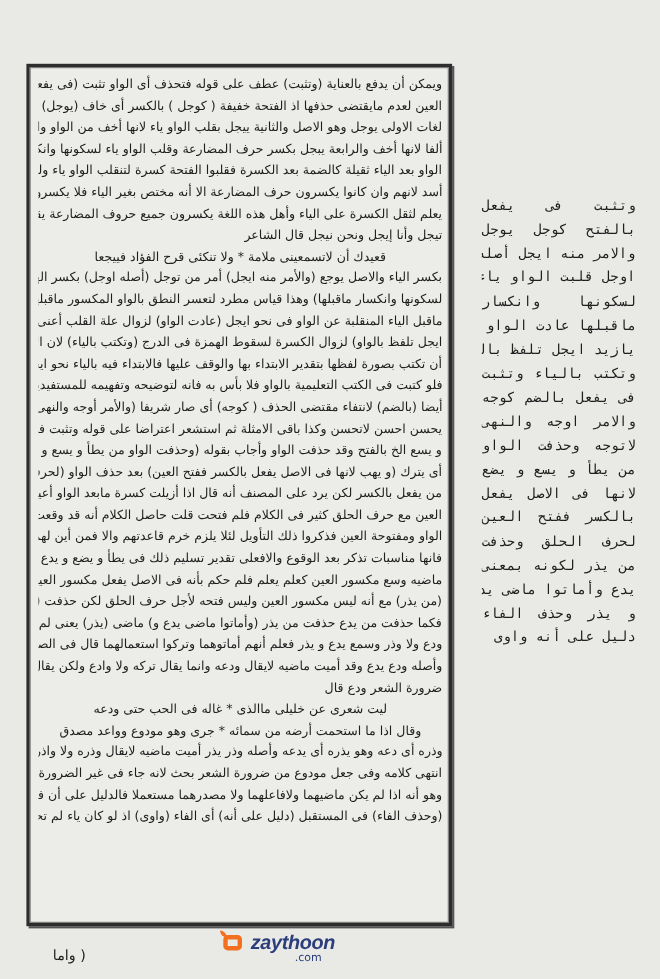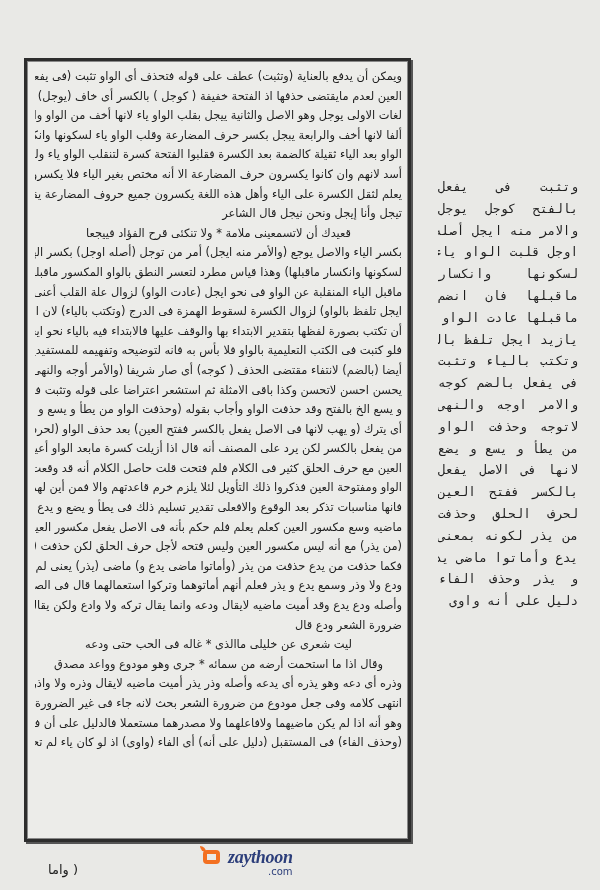--- a/index.html
+++ b/index.html
@@ -58,21 +58,21 @@
     }
     .wm-icon .sq {
       position: absolute; left: 3px; top: 4px; width: 17px; height: 14px;
       border: 4px solid #f37021; border-radius: 4px; box-sizing: border-box;
     }
     .wm-icon .leaf {
       position: absolute; left: 0; top: 0; width: 6px; height: 6px;
       background: #f37021; border-radius: 0 6px 0 6px;
     }
     .wm-text {
-      font-family: Liberation Serif, serif; font-weight: bold; font-style: italic;
+      font-family: Liberation Sans, sans-serif; font-weight: bold; font-style: italic;
       font-size: 18px; color: #2c3e7a; line-height: 18px; letter-spacing: -0.3px;
     }
     .wm-dom {
       position: absolute; left: 68px; top: 20px;
       font-size: 10px; color: #2c3e7a; font-family: "DejaVu Sans", sans-serif;
     }
   </style>
 </head>
 <body>
 
@@ -117,21 +117,20 @@
     <div class="line">(وحذف الفاء) فى المستقبل (دليل على أنه) أى الفاء (واوى) اذ لو كان ياء لم تحذف كما سيجىء</div>
   </div>
 </div>
 
 <div class="margin-col">
   <div class="mline">وتثبت فى يفعل</div>
   <div class="mline">بالفتح كوجل يوجل</div>
   <div class="mline">والامر منه ايجل أصله</div>
   <div class="mline">اوجل قلبت الواو ياء</div>
   <div class="mline">لسكونها وانكسار</div>
-  <div class="mline">ماقبلها فان انضم</div>
   <div class="mline">ماقبلها عادت الواو وتقول</div>
   <div class="mline">يازيد ايجل تلفظ بالواو</div>
   <div class="mline">وتكتب بالياء وتثبت</div>
   <div class="mline">فى يفعل بالضم كوجه</div>
   <div class="mline">والامر اوجه والنهى</div>
   <div class="mline">لاتوجه وحذفت الواو</div>
   <div class="mline">من يطأ و يسع و يضع</div>
   <div class="mline">لانها فى الاصل يفعل</div>
   <div class="mline">بالكسر ففتح العين</div>
   <div class="mline">لحرف الحلق وحذفت</div>

